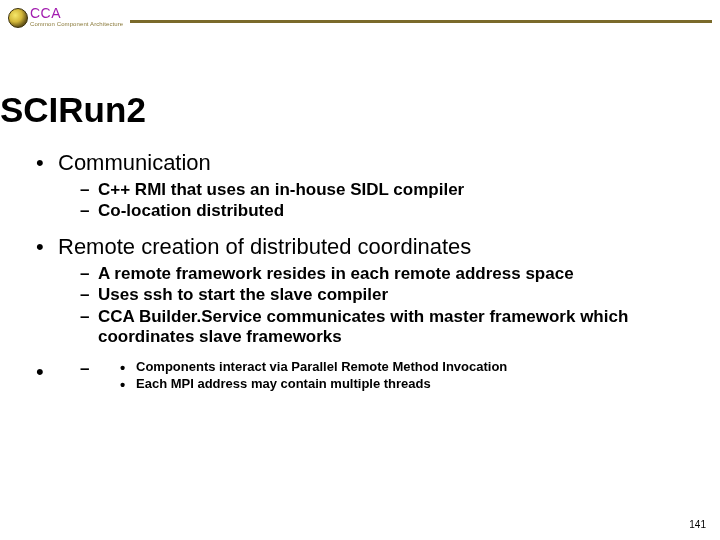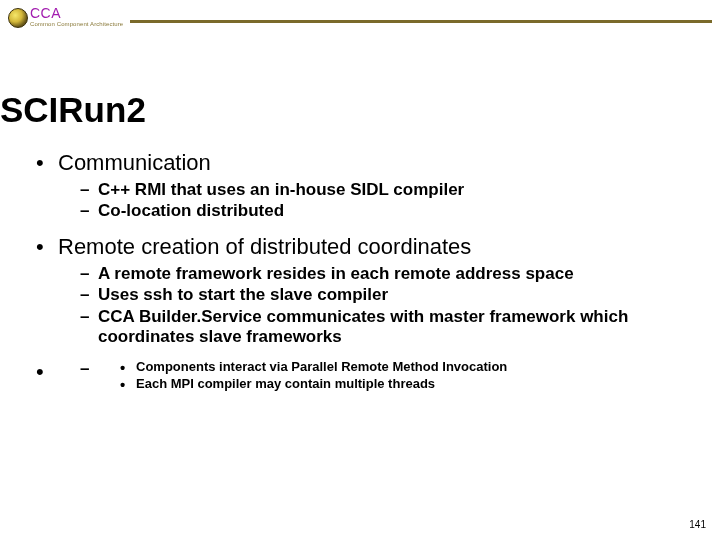--- a/index.html
+++ b/index.html
@@ -161,21 +161,21 @@
         <li><span>A remote framework resides in each remote address space</span></li>
         <li><span>Uses ssh to start the slave compiler</span></li>
         <li><span>CCA Builder.Service communicates with master framework which coordinates slave frameworks</span></li>
       </ul>
     </li>
     <li>
       <ul class="level2">
         <li>
           <ul class="level3">
             <li><span>Components interact via Parallel Remote Method Invocation</span></li>
-            <li><span>Each MPI compiler may contain multiple threads</span></li>
+            <li><span>Each MPI address may contain multiple threads</span></li>
           </ul>
         </li>
       </ul>
     </li>
   </ul>
 </div>
 
 <div class="page-num">141</div>
 
 </body></html>

